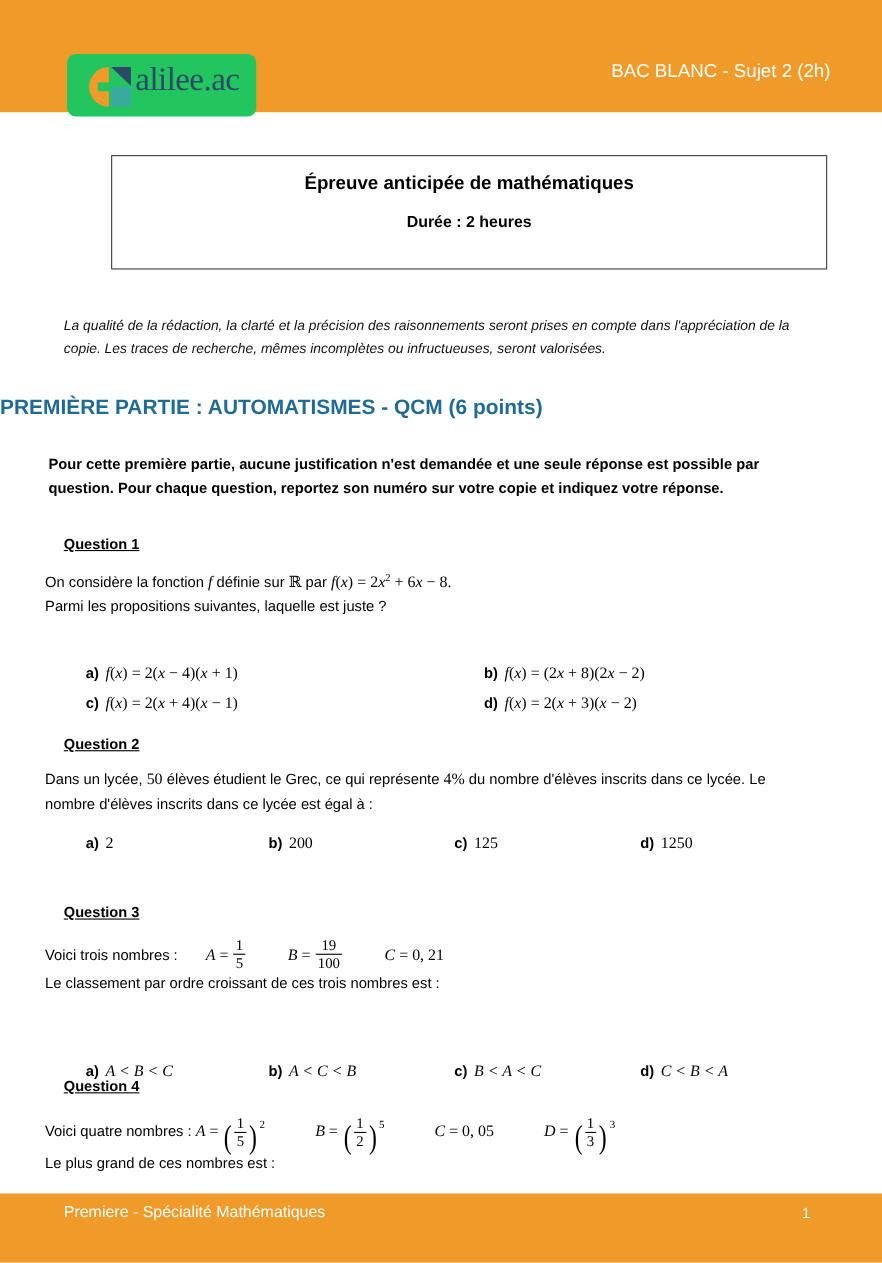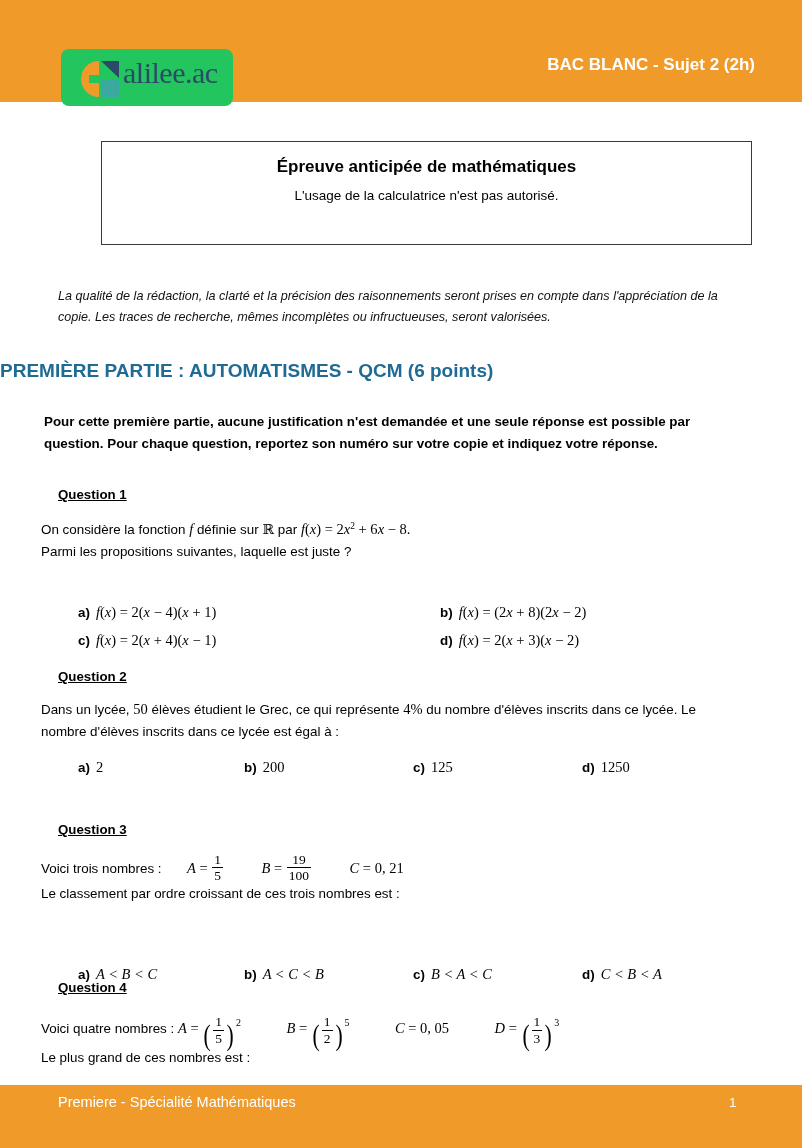--- a/index.html
+++ b/index.html
@@ -49,21 +49,21 @@
     font-family: "Liberation Serif", serif;
     font-size: 30px;
     color: #2b4a68;
     letter-spacing: -0.5px;
   }
   .header-title {
     position: absolute;
     right: 47px;
     top: 55px;
     font-size: 17px;
-    font-weight: bold;
+    font-weight: normal;
     color: #ffffff;
   }
 
   
   .title-box {
     position: absolute;
     left: 101px;
     top: 141px;
     width: 651px;
     height: 104px;
@@ -242,21 +242,21 @@
     <path d="M26 4 L44 4 L44 21 Z" fill="#2b4a68"></path>
     <rect x="26" y="22" width="18" height="18" fill="#3aa9a0"></rect>
   </svg>
   <span class="logo-word">alilee.ac</span>
 </div>
 
 <div class="header-title">BAC BLANC - Sujet 2 (2h)</div>
 
 <div class="title-box">
   <div class="title-main">Épreuve anticipée de mathématiques</div>
-  <div class="title-note">L'usage de la calculatrice n'est pas autorisé.</div>
+  <div class="title-sub">Durée : 2 heures</div>
 </div>
 
 <div class="notice">La qualité de la rédaction, la clarté et la précision des raisonnements seront prises en compte dans l'appréciation de la copie. Les traces de recherche, mêmes incomplètes ou infructueuses, seront valorisées.</div>
 
 <div class="part-heading">PREMIÈRE PARTIE : AUTOMATISMES - QCM (6 points)</div>
 <div class="instructions">Pour cette première partie, aucune justification n'est demandée et une seule réponse est possible par question. Pour chaque question, reportez son numéro sur votre copie et indiquez votre réponse.</div>
 
 <div class="q-label" style="top:487px">Question 1</div>
 <div class="q-text" style="top:515px">
   <span>On considère la fonction</span>

